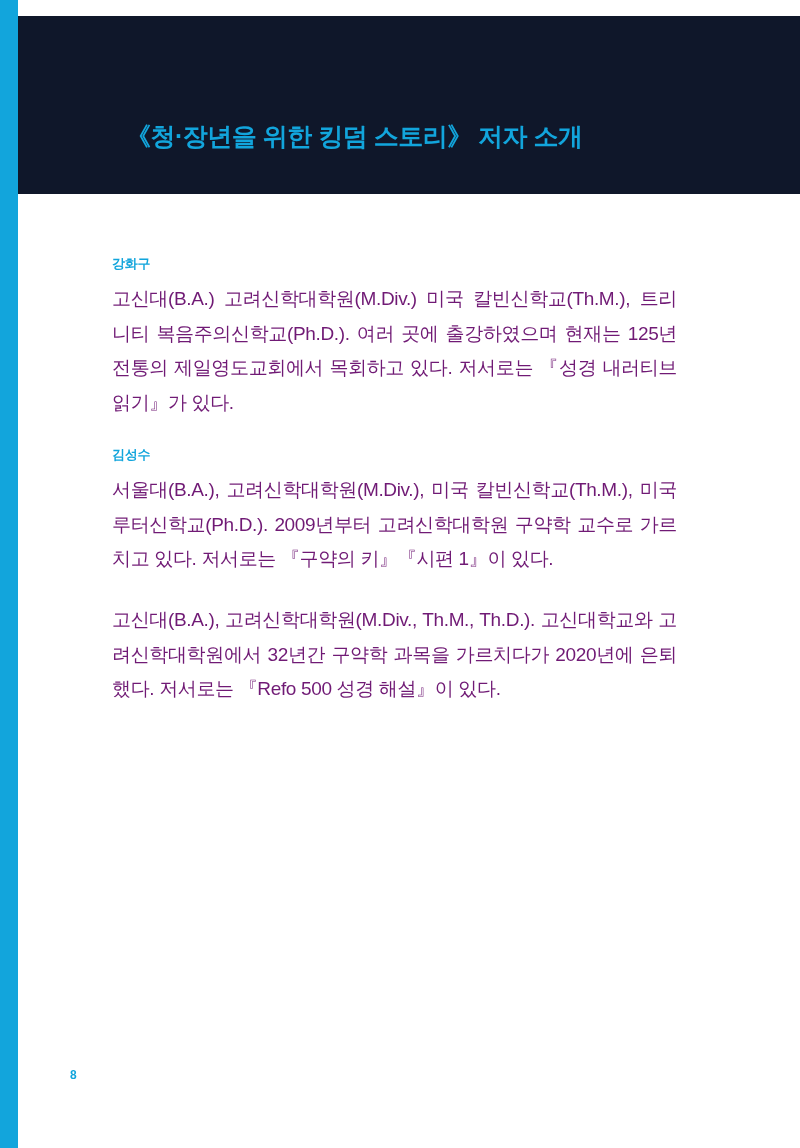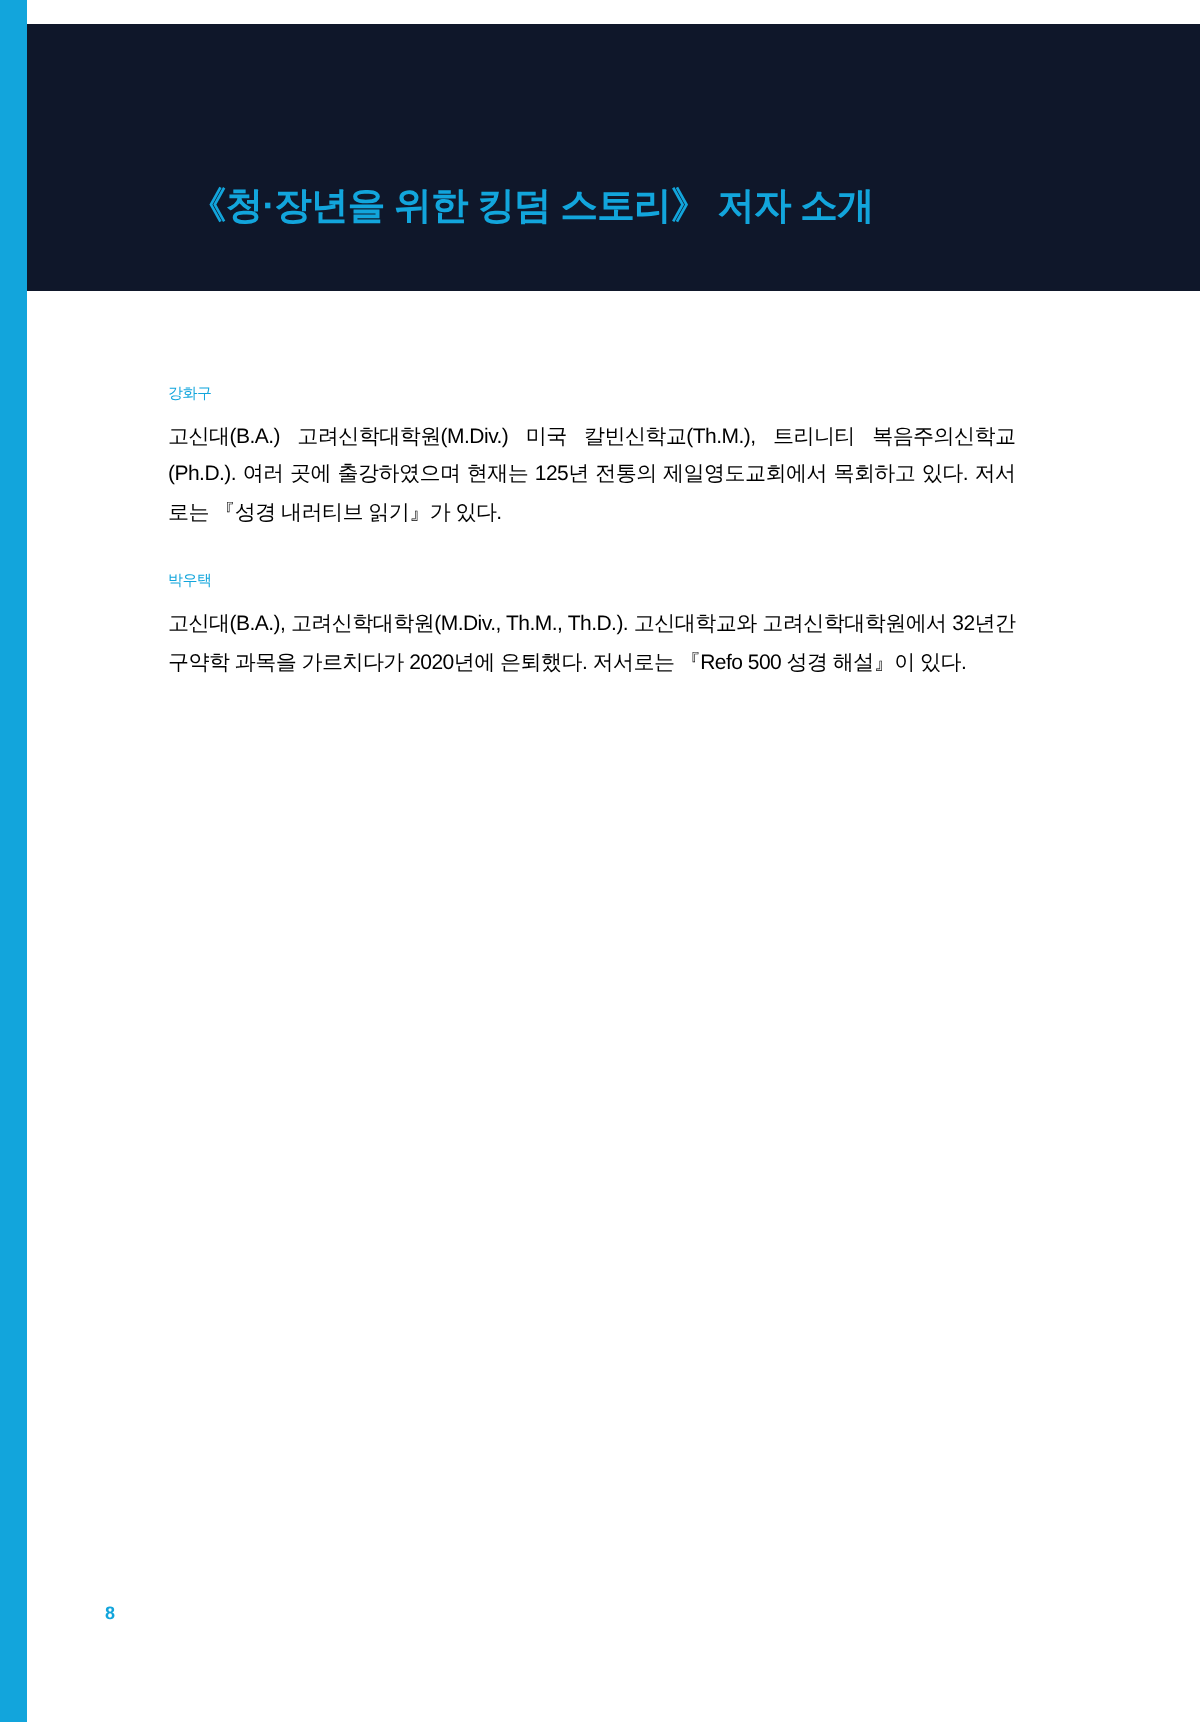--- a/index.html
+++ b/index.html
@@ -62,30 +62,30 @@
     left: 112px;
     top: 255px;
     width: 565px;
   }
 
   .entry {
     margin-bottom: 26px;
   }
 
   .entry-name {
-    font-size: 10px;
-    font-weight: normal;
+    font-size: 13px;
+    font-weight: bold;
     color: #12a5dc;
     margin-bottom: 9px;
     letter-spacing: -0.3px;
   }
 
   .entry-body {
-    font-size: 14px;
-    color: #000000;
+    font-size: 19px;
+    color: #701a75;
     line-height: 1.82;
     letter-spacing: -0.35px;
     text-align: justify;
   }
 
   .page-number {
     position: absolute;
     left: 70px;
     top: 1068px;
     font-size: 12px;
@@ -104,24 +104,27 @@
     <div class="header-title">《청·장년을 위한 킹덤 스토리》 저자 소개</div>
   </div>
 
   <div class="content">
 
     <div class="entry">
       <div class="entry-name">강화구</div>
       <div class="entry-body">고신대(B.A.) 고려신학대학원(M.Div.) 미국 칼빈신학교(Th.M.), 트리니티 복음주의신학교(Ph.D.). 여러 곳에 출강하였으며 현재는 125년 전통의 제일영도교회에서 목회하고 있다. 저서로는 『성경 내러티브 읽기』가 있다.</div>
     </div>
 
+    <div class="entry">
+      <div class="entry-name">김성수</div>
+      <div class="entry-body">서울대(B.A.), 고려신학대학원(M.Div.), 미국 칼빈신학교(Th.M.), 미국 루터신학교(Ph.D.). 2009년부터 고려신학대학원 구약학 교수로 가르치고 있다. 저서로는 『구약의 키』『시편 1』이 있다.</div>
+    </div>
 
 
     <div class="entry">
-      <div class="entry-name">박우택</div>
       <div class="entry-body">고신대(B.A.), 고려신학대학원(M.Div., Th.M., Th.D.). 고신대학교와 고려신학대학원에서 32년간 구약학 과목을 가르치다가 2020년에 은퇴했다. 저서로는 『Refo 500 성경 해설』이 있다.</div>
     </div>
 
 
   </div>
 
   <div class="page-number">8</div>
 
 </div>
 

